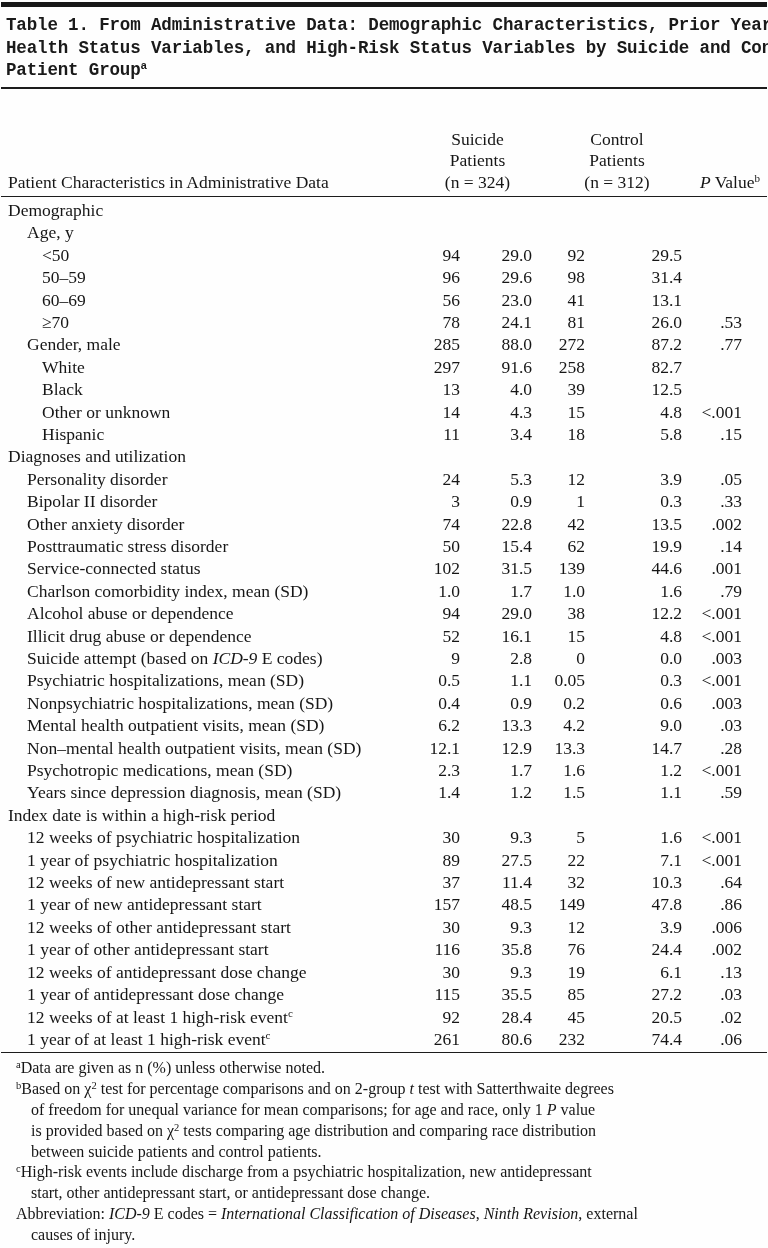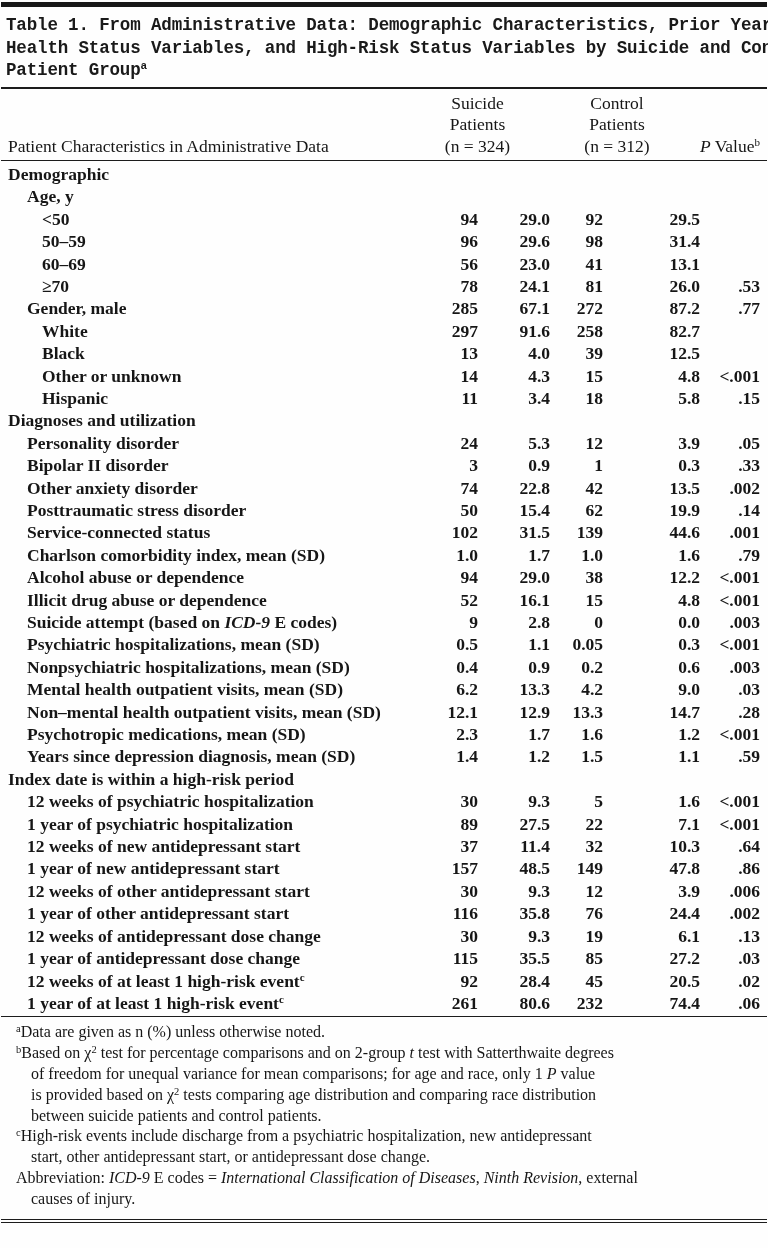--- a/index.html
+++ b/index.html
@@ -17,25 +17,25 @@
   }
   .title div{white-space:nowrap;}
   .rule{border-top:2px solid #1c1c1c;margin:0 1px;}
   .rule.thin{border-top-width:1.5px;}
   sup{font-size:11px;line-height:0;vertical-align:baseline;position:relative;top:-6px;}
   .it{font-style:italic;}
 
   .thead{display:flex;align-items:flex-end;padding:4px 8px 2px 8px;font-size:17.5px;}
   .th-label{flex:1;min-width:0;padding-bottom:1px;white-space:nowrap;}
   .thg{line-height:21.8px;text-align:center;}
-  .thg1{width:129px;text-indent:14px;}
+  .thg1{width:129px;text-indent:14px;margin-top:36px;}
   .thg2{width:150px;text-indent:14px;}
   .thp{width:75px;text-align:right;white-space:nowrap;padding-bottom:1px;}
 
-  #tbody{padding:2px 8px 2px 8px;font-size:17.5px;font-weight:bold;}
+  #tbody{padding:2px 26px 2px 8px;font-size:17.5px;}
   .row{display:flex;line-height:22.4px;white-space:nowrap;}
   .lab{flex:1;min-width:0;overflow:hidden;}
   .ind1 .lab{padding-left:19px;}
   .ind2 .lab{padding-left:34px;}
   .num{text-align:right;flex:none;}
   .c0{width:57px}.c1{width:72px}.c2{width:53px}.c3{width:97px}.c4{width:60px}
 
   #footnotes{padding:5px 8px 4px 16px;font-size:16px;line-height:20.8px;}
   .fnline{white-space:nowrap;}
   .fnline.cont{padding-left:15px;}
@@ -120,21 +120,21 @@
         <span class="lab">≥70</span>
         <span class="num c0">78</span>
         <span class="num c1">24.1</span>
         <span class="num c2">81</span>
         <span class="num c3">26.0</span>
         <span class="num c4">.53</span>
       </div>
       <div class="row ind1">
         <span class="lab">Gender, male</span>
         <span class="num c0">285</span>
-        <span class="num c1">67.1</span>
+        <span class="num c1">88.0</span>
         <span class="num c2">272</span>
         <span class="num c3">87.2</span>
         <span class="num c4">.77</span>
       </div>
       <div class="row ind1">
         <span class="num c0"></span>
         <span class="num c1"></span>
         <span class="num c2"></span>
         <span class="num c3"></span>
         <span class="num c4"></span>

